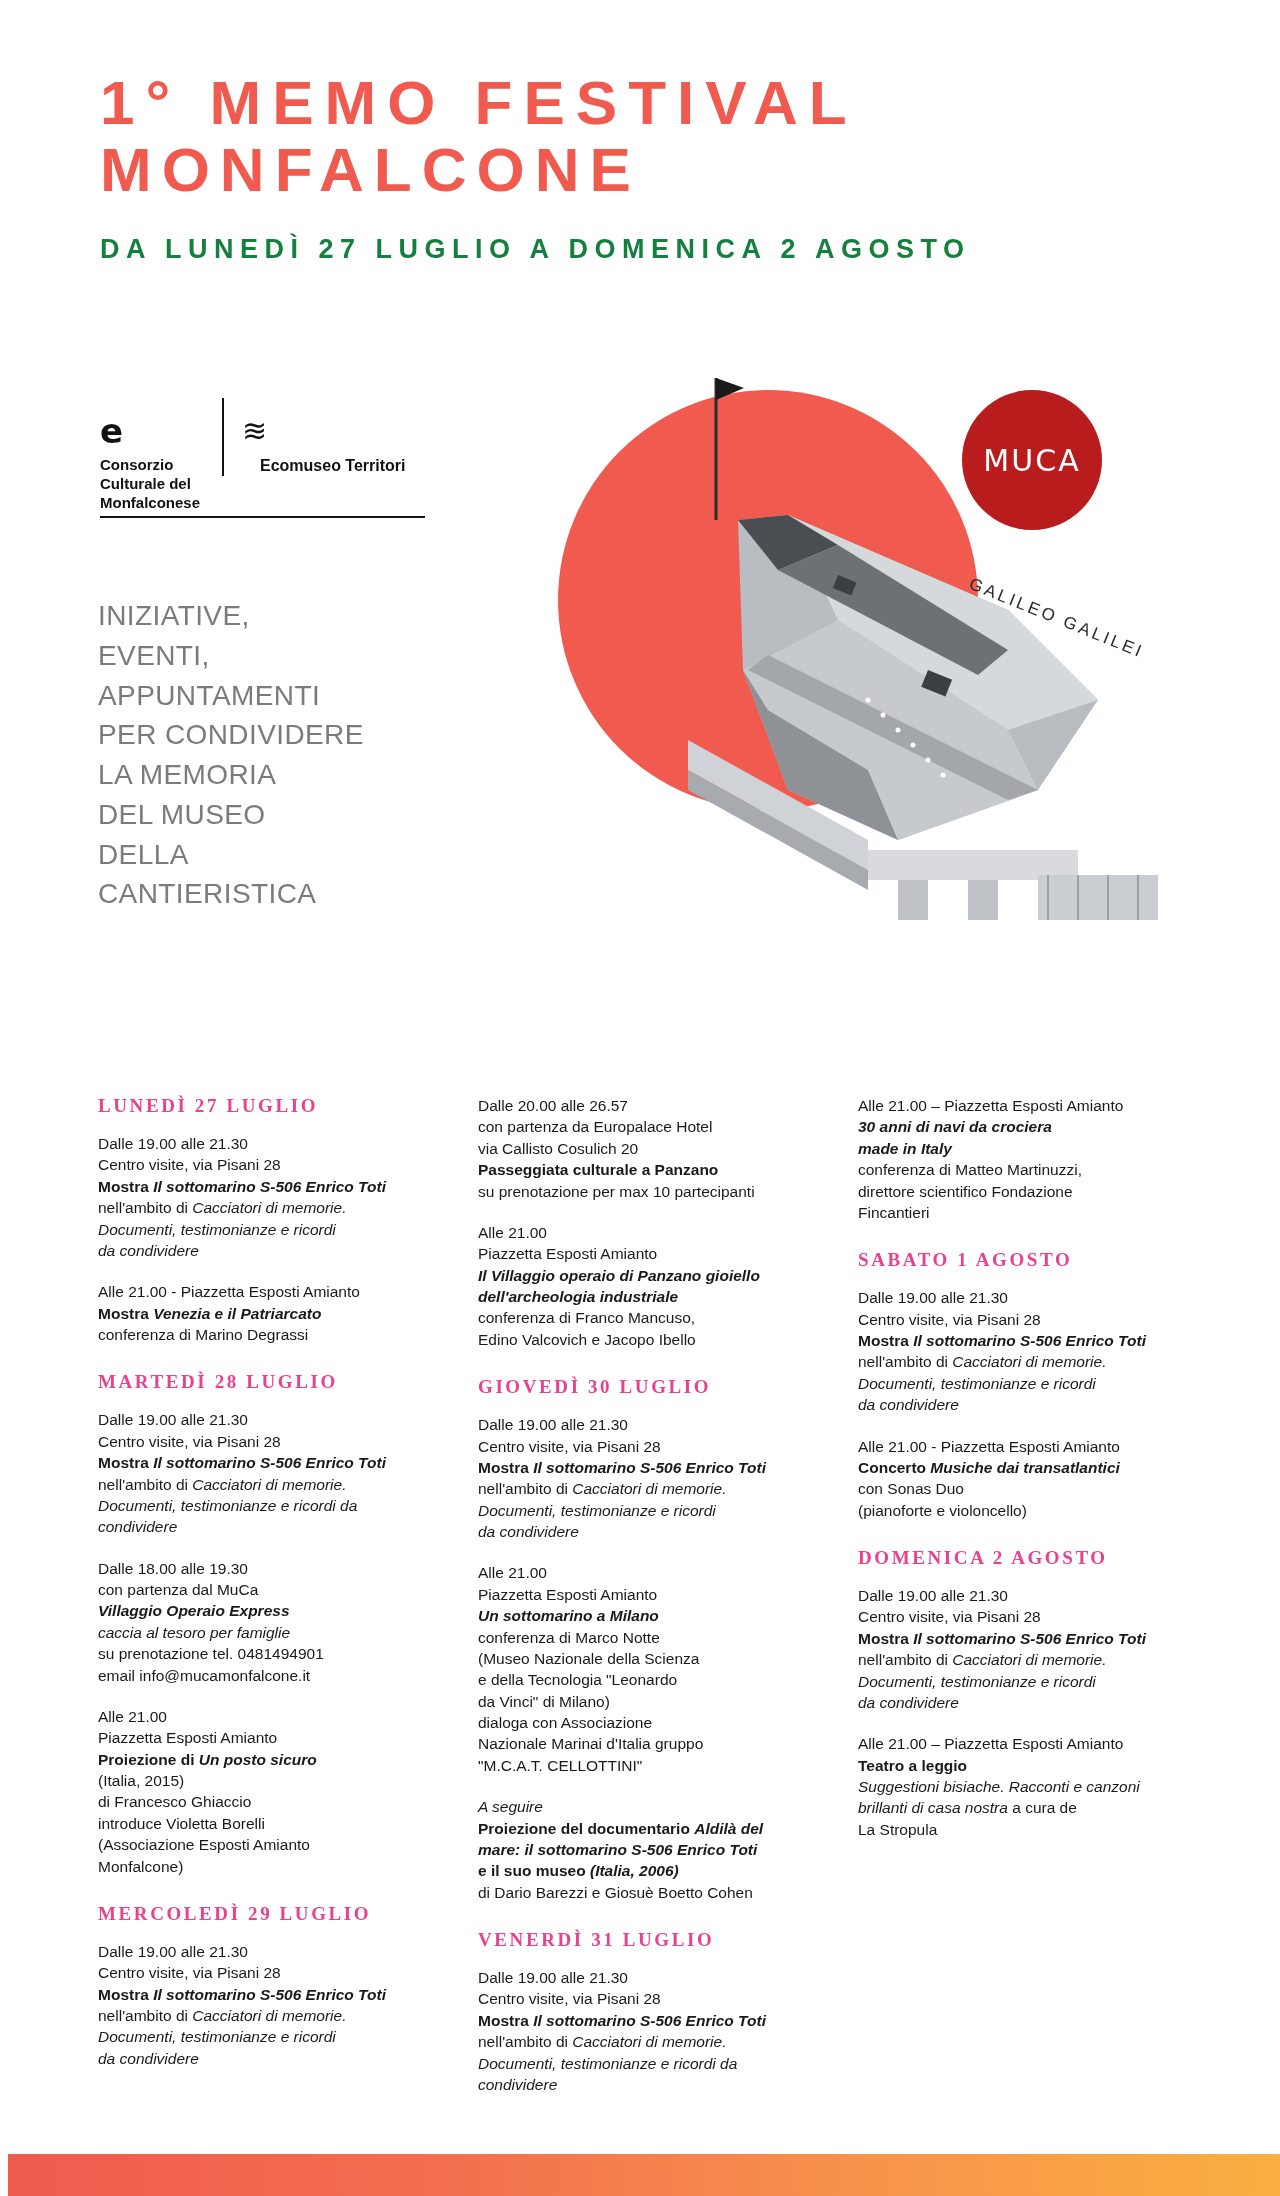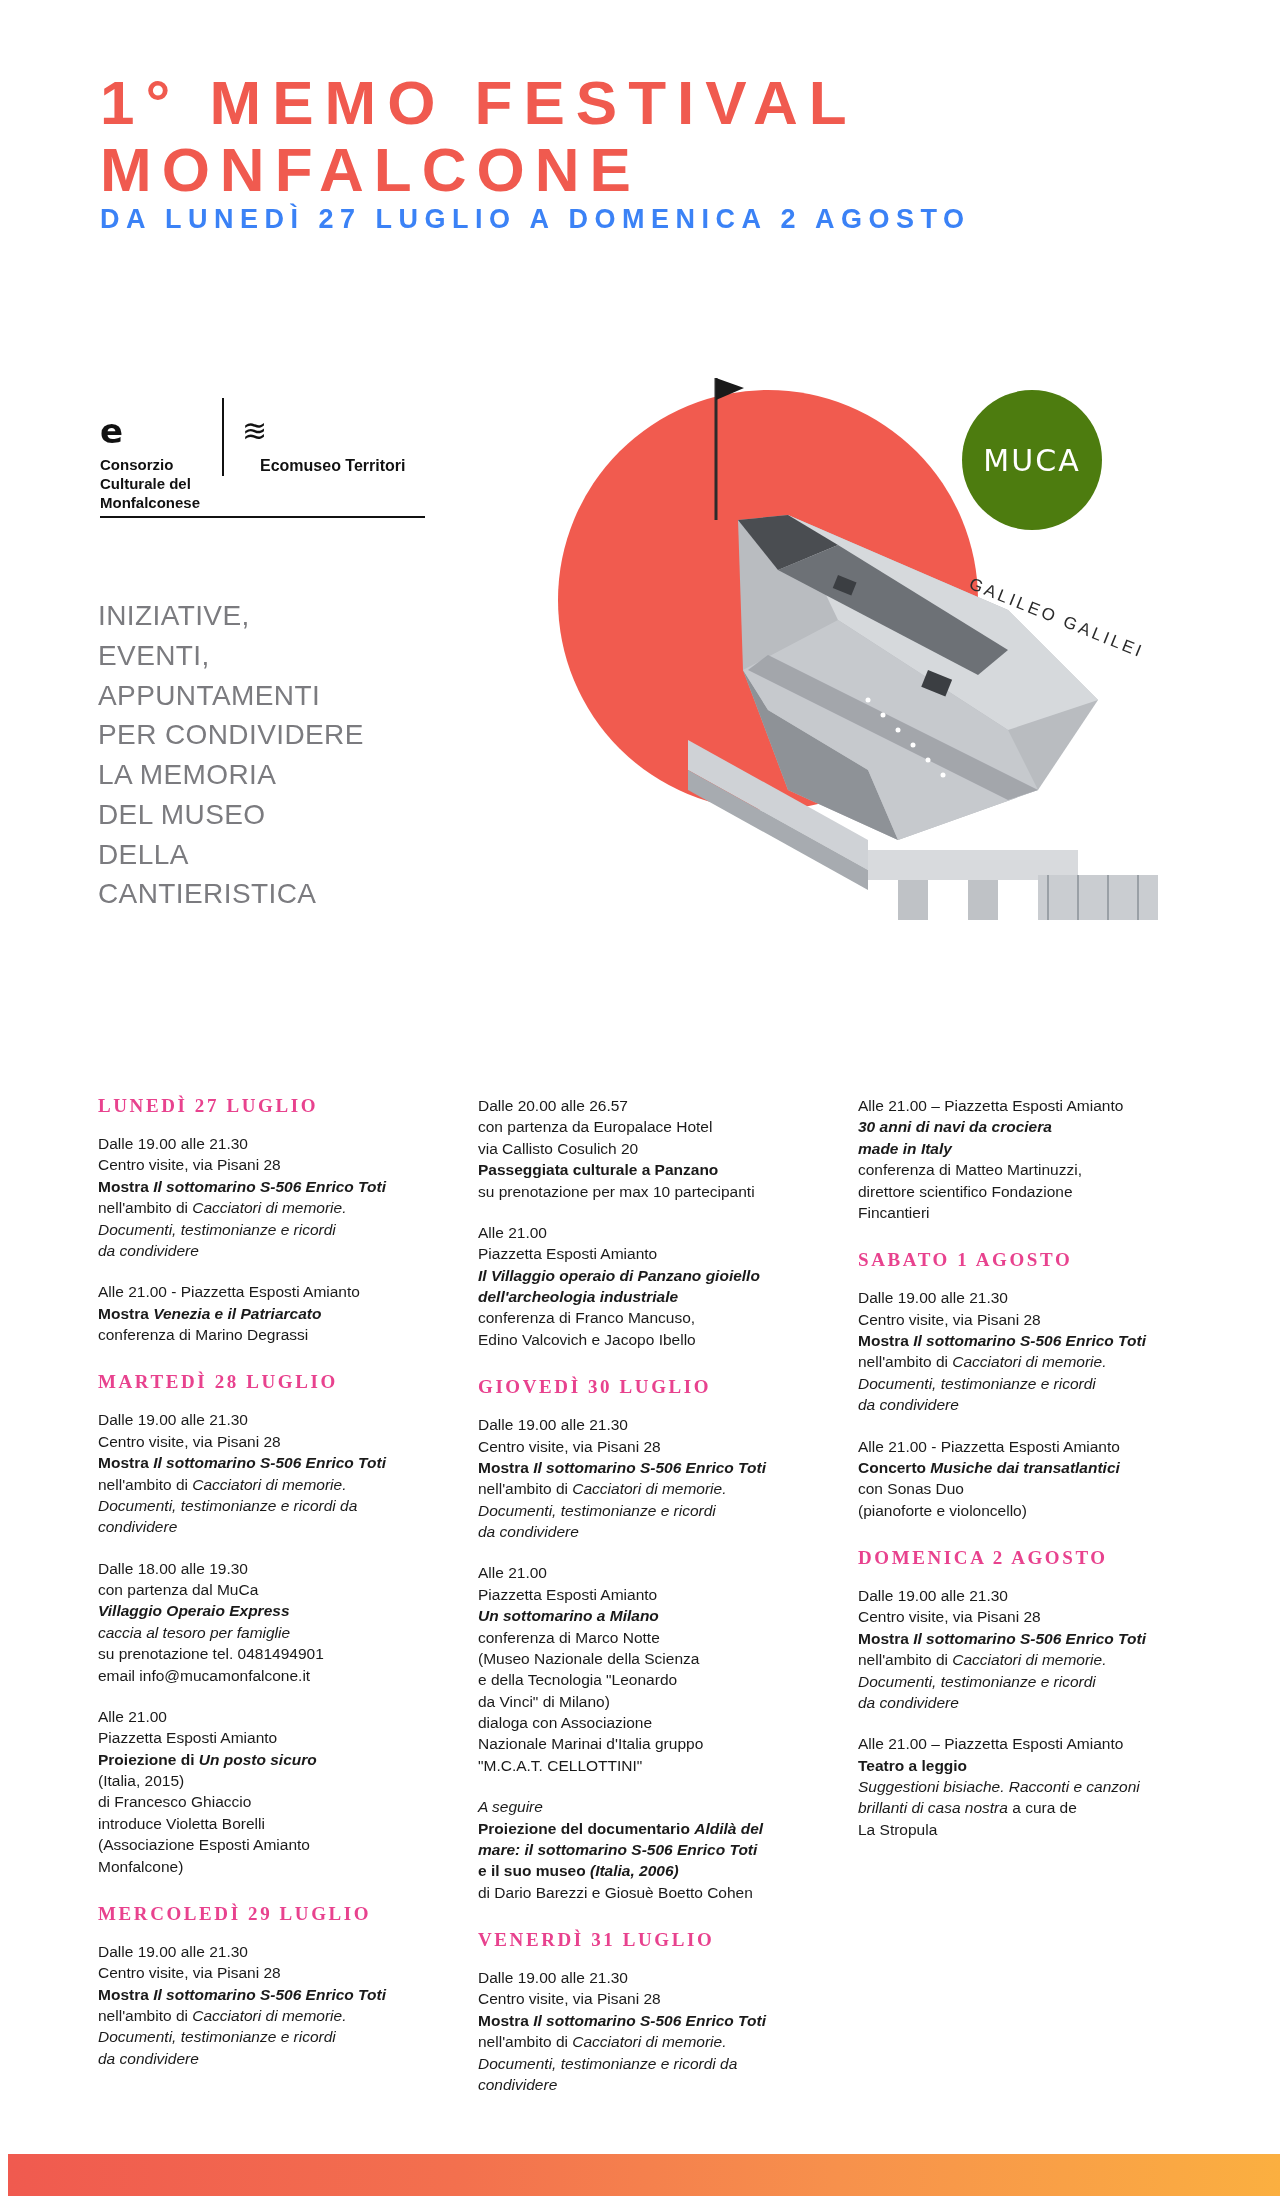--- a/index.html
+++ b/index.html
@@ -33,22 +33,22 @@
     font-size: 62px;
     font-weight: bold;
     letter-spacing: 11px;
     line-height: 1.08;
     white-space: nowrap;
   }
   .title-line2 {
     letter-spacing: 10px;
   }
   .subtitle {
-    margin-top: 0;
-    color: #3b82f6;
+    margin-top: 30px;
+    color: #15803d;
     font-size: 27px;
     font-weight: bold;
     letter-spacing: 6.5px;
     white-space: nowrap;
   }
   
   .logos {
     position: absolute;
     left: 92px;
     top: 398px;
@@ -135,21 +135,21 @@
     border-radius: 50%;
     background: #f15b4f;
   }
   .muca-badge {
     position: absolute;
     left: 424px;
     top: 20px;
     width: 140px;
     height: 140px;
     border-radius: 50%;
-    background: #4d7c0f;
+    background: #b91c1c;
     color: #fff;
     display: flex;
     align-items: center;
     justify-content: center;
     font-size: 30px;
     letter-spacing: 2px;
     text-align: center;
     line-height: 1.1;
     font-family: "DejaVu Sans", sans-serif;
   }

